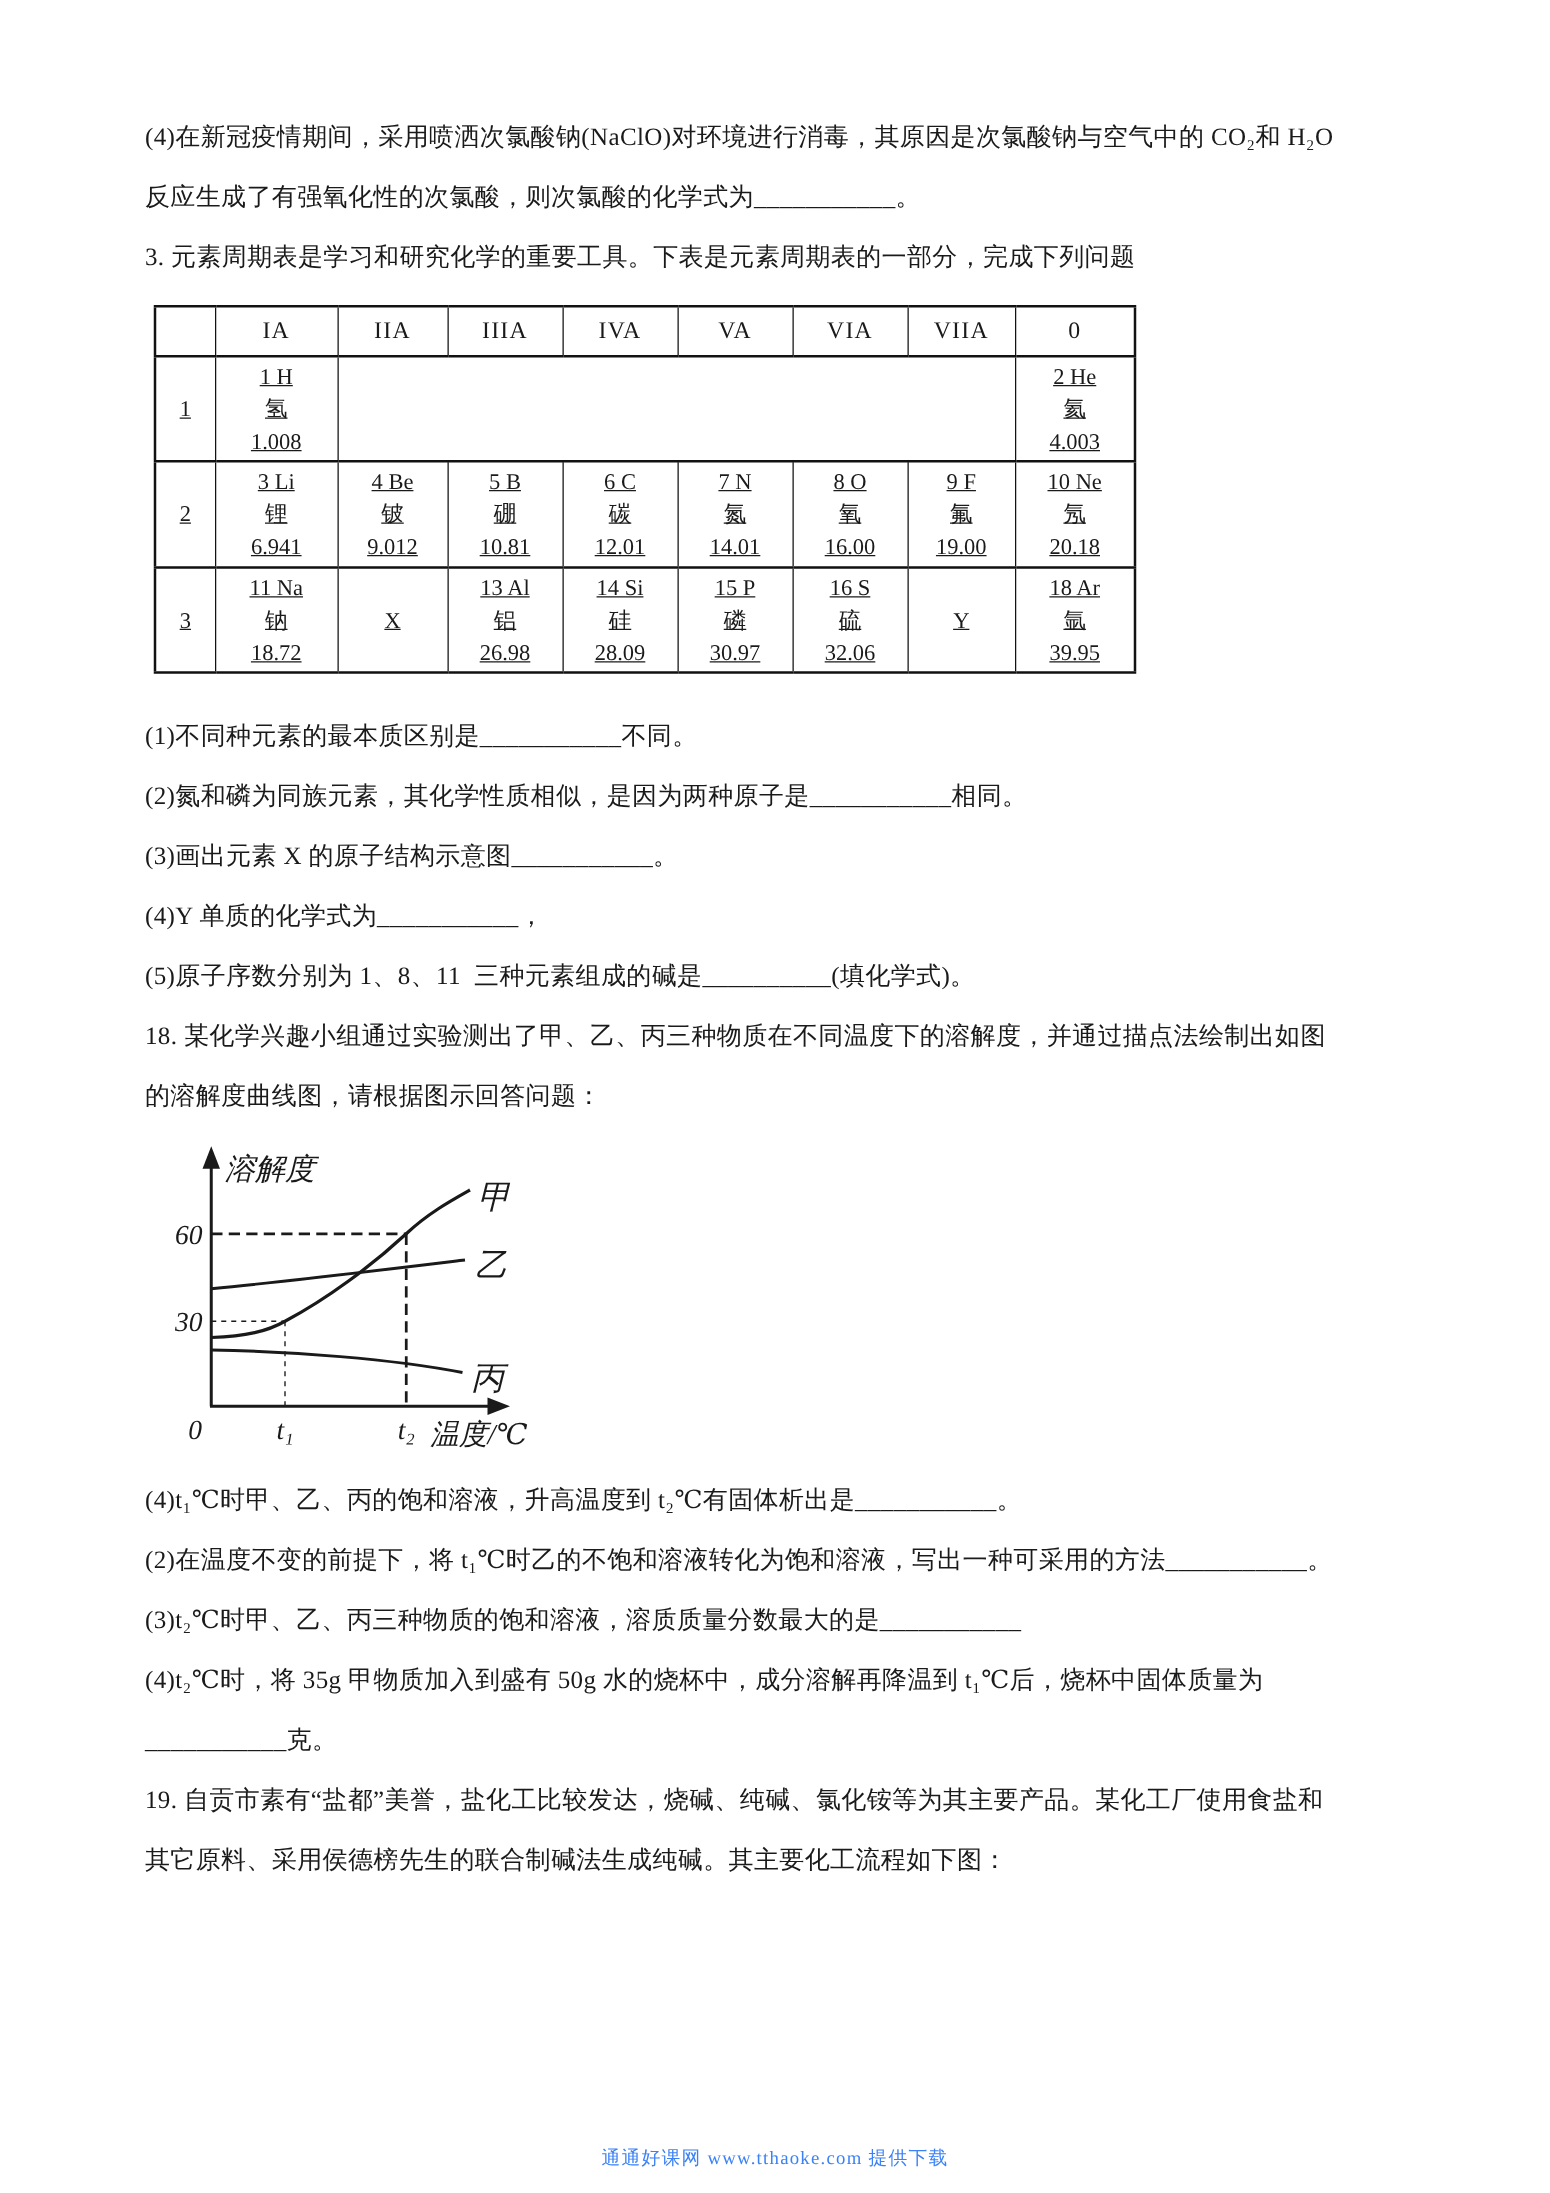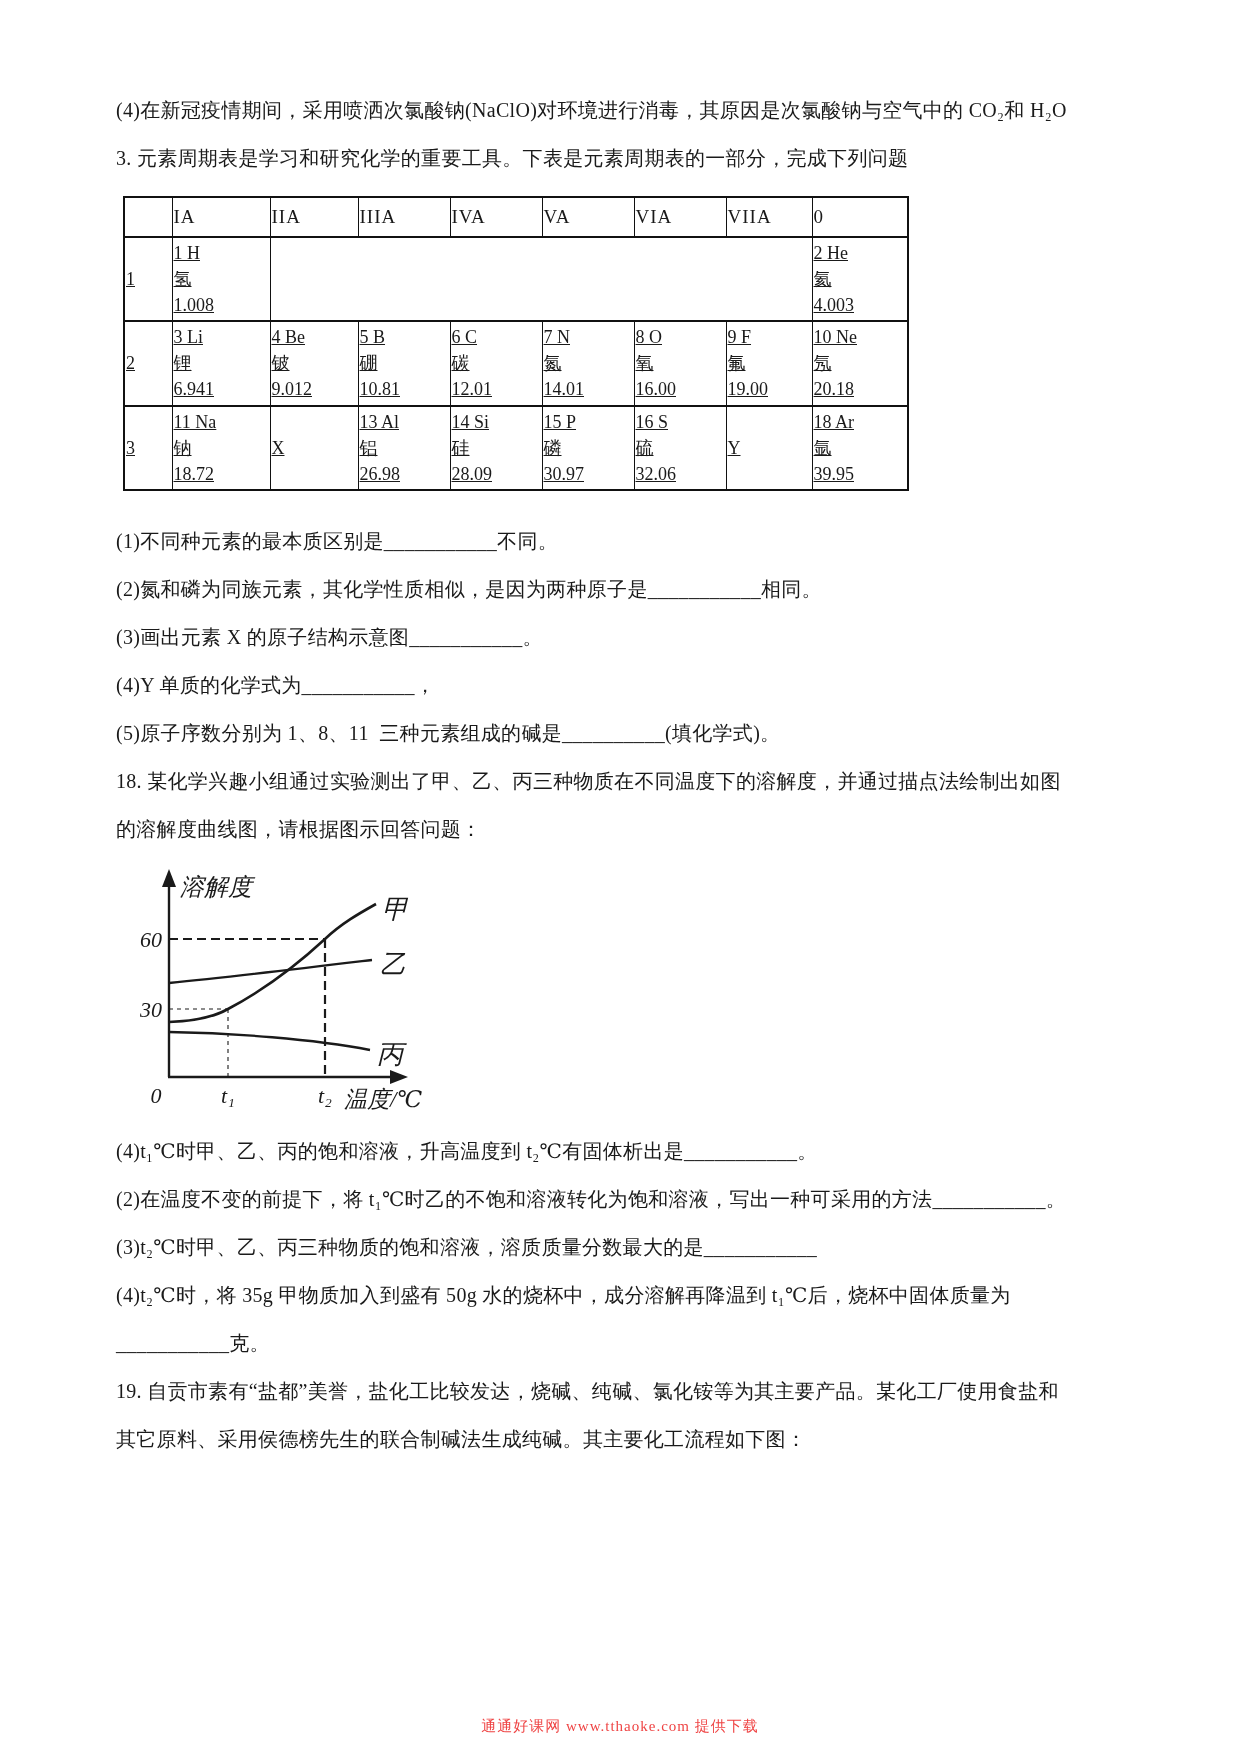--- a/index.html
+++ b/index.html
@@ -15,40 +15,41 @@
   }
   
   table.ptable{
     border-collapse:collapse;table-layout:fixed;
     margin:14px 0 26px 7px;
     border:2px solid #111;
   }
   table.ptable td{
     border:1px solid #111;
     border-top-width:2px;border-bottom-width:2px;
-    vertical-align:middle;
+    text-align:center;vertical-align:middle;
     font-size:18px;line-height:1.45;
     white-space:pre-line;padding:2px 1px;
   }
   tr.phead td{height:34px;font-size:19px;letter-spacing:1px;}
   tr.prow td{height:76px;text-decoration:underline;}
   
   .figure-wrap{margin:8px 0 4px 6px;font-style:italic;}
   svg text{font-family:"Liberation Serif","DejaVu Serif",serif;fill:#1a1a1a;}
   .footer{
     position:absolute;bottom:18px;left:0;width:100%;
-    text-align:center;font-size:15px;color:#ef4444;letter-spacing:1px;
+    text-align:center;font-size:15px;color:#3b82f6;letter-spacing:1px;
   }
 </style>
 </head>
 <body>
 
 <div class="content">
 
   <div class="tline">(4)在新冠疫情期间，采用喷洒次氯酸钠(NaClO)对环境进行消毒，其原因是次氯酸钠与空气中的 CO₂和 H₂O</div>
+  <div class="tline">反应生成了有强氧化性的次氯酸，则次氯酸的化学式为___________。</div>
 
   <div class="tline">3. 元素周期表是学习和研究化学的重要工具。下表是元素周期表的一部分，完成下列问题</div>
 
   <table class="ptable">
     <colgroup>
       <col style="width:48px">
         <col style="width:98px">
         <col style="width:88px">
       <col style="width:92px">
         <col style="width:92px">

